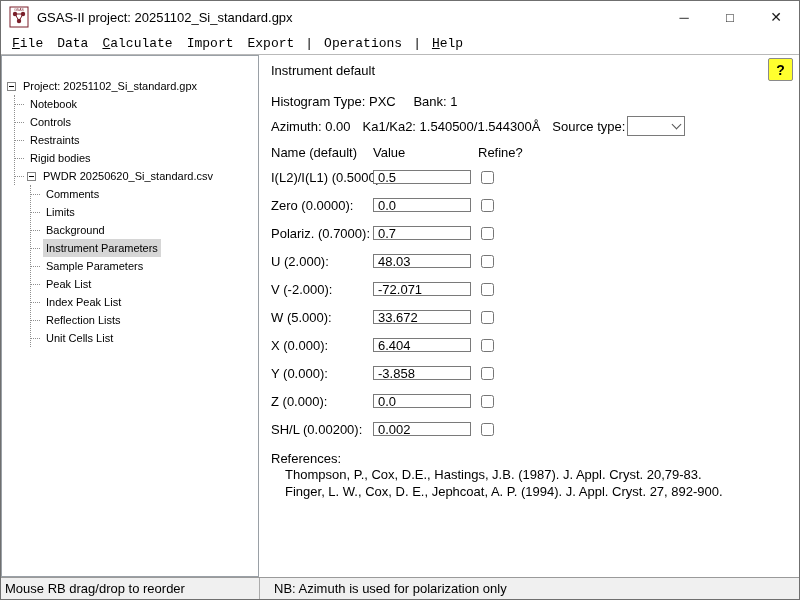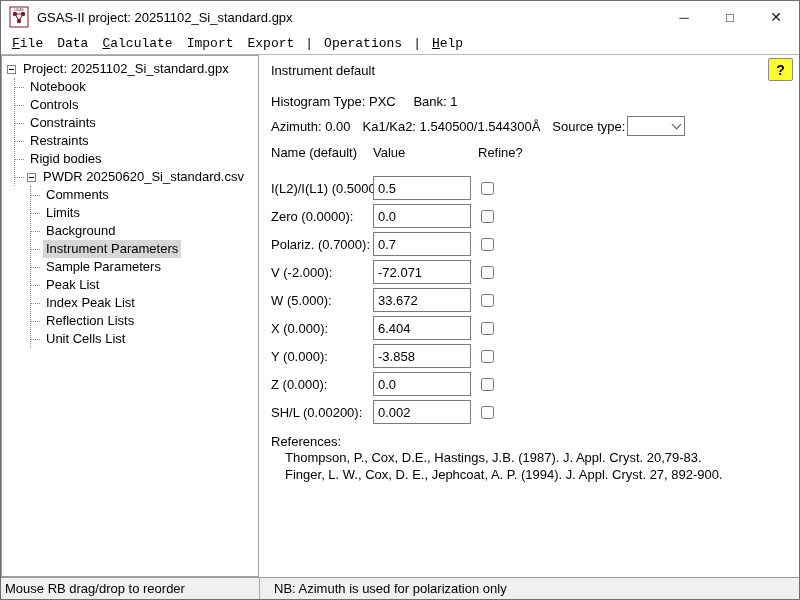--- a/index.html
+++ b/index.html
@@ -17,21 +17,21 @@
   .win-btn.close-btn { font-size:14px; }
 
   
   .menubar { height:22px; flex:none; display:flex; align-items:center; padding-left:4px; border-bottom:1px solid #b9b9b9; background:#fff;font-family:Liberation Mono, monospace; }
   .menu-item { padding:0 7px; white-space:nowrap; }
   .menu-sep { padding:0 4px; color:#000; }
 
   
   .main { flex:1; display:flex; min-height:0; background:#fff; }
   .treepanel { width:258px; flex:none; border:1px solid #9aa0a6; background:#fff; overflow:hidden; padding:4px 0 0 2px; }
-  .tree { font-size:13px; line-height:18px; white-space:nowrap; }
+  .tree { font-size:11px; line-height:18px; white-space:nowrap;margin-top:17px; }
   .node { display:flex; align-items:center; height:18px; }
   .expander { width:9px; height:9px; border:1px solid #848484; background:#fff; position:relative; flex:none; margin-right:4px; }
   .expander::after { content:''; position:absolute; left:1px; right:1px; top:3px; height:1px; background:#000; }
   .branch1 { margin-left:10px; border-left:1px dotted #8f8f8f; }
   .branch2 { margin-left:26px; border-left:1px dotted #8f8f8f; }
   .stub { width:9px; border-top:1px dotted #8f8f8f; margin-right:3px; flex:none; }
   .tlabel { padding:0 3px; }
   .tlabel.selected { background:#d6d6d6; }
   .tree-root { padding-left:3px; }
 
@@ -41,26 +41,26 @@
   .help-btn { position:absolute; top:3px; right:6px; width:25px; height:23px; background:#ffff2e; border:1px solid #8a8a8a; border-radius:2px; font-weight:bold; font-size:14px; display:flex; align-items:center; justify-content:center; cursor:default; }
   .row-hist { margin-bottom:7px; }
   .row-hist .gap { margin-right:14px; }
   .row-az { display:flex; align-items:center; margin-bottom:9px; }
   .row-az .az { margin-right:12px; }
   .row-az .ka { margin-right:12px; }
   .row-az .stl { margin-right:2px;text-align:center; }
   .combo { width:58px; height:20px; border:1px solid #7a7a7a; display:inline-flex; align-items:center; background:#fff; padding:0 4px; }
   .combo .val { flex:1; overflow:hidden; }
   .chev { width:7px; height:7px; border-right:1.5px solid #555; border-bottom:1.5px solid #555; transform:rotate(45deg); margin-top:-4px; flex:none; }
-  .hdr-row { display:flex; margin-bottom:14px; }
+  .hdr-row { display:flex; margin-bottom:3px; }
   .hdr-name { width:102px; flex:none; }
   .hdr-value { width:105px; flex:none; }
   .param-row { display:flex; align-items:center; height:28px; }
   .p-label { width:102px; flex:none; white-space:nowrap; }
-  .p-input { width:98px; height:24px; border:1px solid #7a7a7a; padding:1px 4px; font-family:"Liberation Sans", sans-serif; font-size:13px; margin-right:10px; }
+  .p-input { width:98px; height:14px; border:1px solid #7a7a7a; padding:1px 4px; font-family:"Liberation Sans", sans-serif; font-size:13px; margin-right:10px; }
   .p-check { width:13px; height:13px; margin:0; }
   .refs { margin-top:8px; }
   .ref-line { margin-left:14px; line-height:17px; white-space:nowrap; }
 
   
   .statusbar { height:22px; flex:none; display:flex; border-top:1px solid #9a9a9a; background:#f0f0f0;gap:8px; }
   .status-left { width:259px; flex:none; border-right:1px solid #ababab; display:flex; align-items:center; padding-left:4px; white-space:nowrap; }
   .status-right { flex:1; display:flex; align-items:center; padding-left:6px; white-space:nowrap; }
 </style>
 </head>
@@ -115,24 +115,20 @@
             <div class="node">
               <span class="stub"></span>
               <span class="tlabel">Notebook</span>
             </div>
             <div class="node">
               <span class="stub"></span>
               <span class="tlabel">Controls</span>
             </div>
             <div class="node">
               <span class="stub"></span>
-              <span class="tlabel">Constraints</span>
-            </div>
-            <div class="node">
-              <span class="stub"></span>
               <span class="tlabel">Restraints</span>
             </div>
             <div class="node">
               <span class="stub"></span>
               <span class="tlabel">Rigid bodies</span>
             </div>
             <div class="node">
               <span class="stub"></span>
               <span class="expander"></span>
               <span class="tlabel">PWDR 20250620_Si_standard.csv</span>
@@ -214,20 +210,25 @@
             <span class="p-label">Zero (0.0000):</span>
             <input type="text" class="p-input" value="0.0" style="">
             <input type="checkbox" class="p-check" style="">
           </div>
           <div class="param-row">
             <span class="p-label">Polariz. (0.7000):</span>
             <input type="text" class="p-input" value="0.7" style="">
             <input type="checkbox" class="p-check" style="">
           </div>
           <div class="param-row">
+            <span class="p-label">U (2.000):</span>
+            <input type="text" class="p-input" value="48.03" style="">
+            <input type="checkbox" class="p-check" style="">
+          </div>
+          <div class="param-row">
             <span class="p-label">V (-2.000):</span>
             <input type="text" class="p-input" value="-72.071" style="">
             <input type="checkbox" class="p-check" style="">
           </div>
           <div class="param-row">
             <span class="p-label">W (5.000):</span>
             <input type="text" class="p-input" value="33.672" style="">
             <input type="checkbox" class="p-check" style="">
           </div>
           <div class="param-row">

